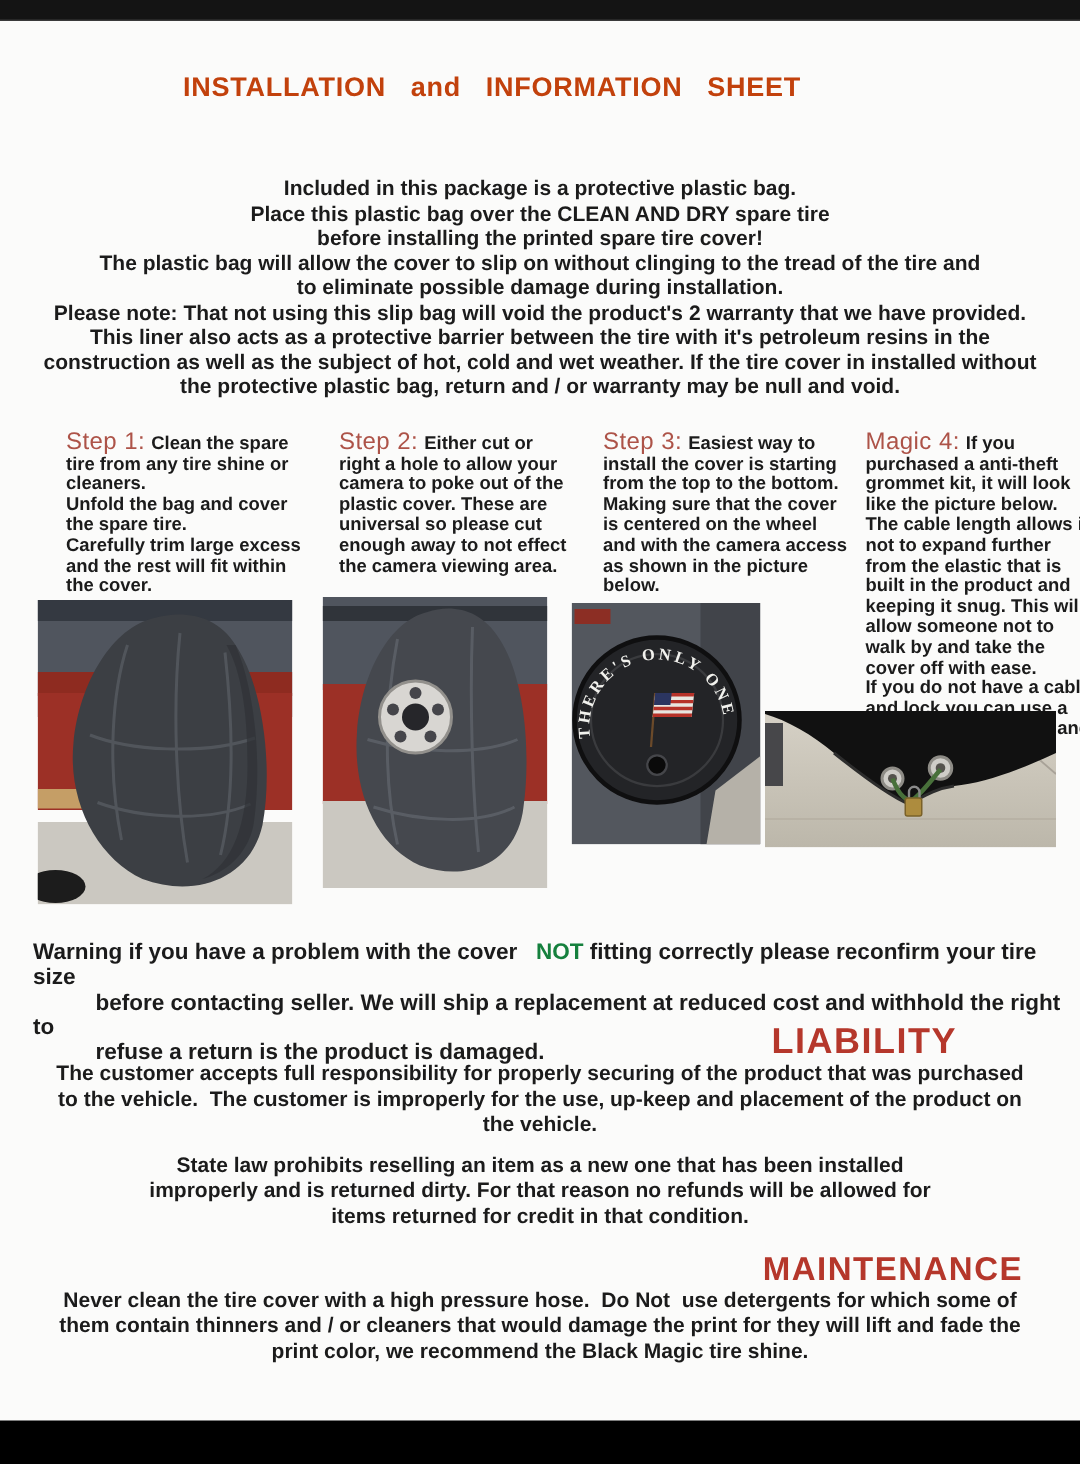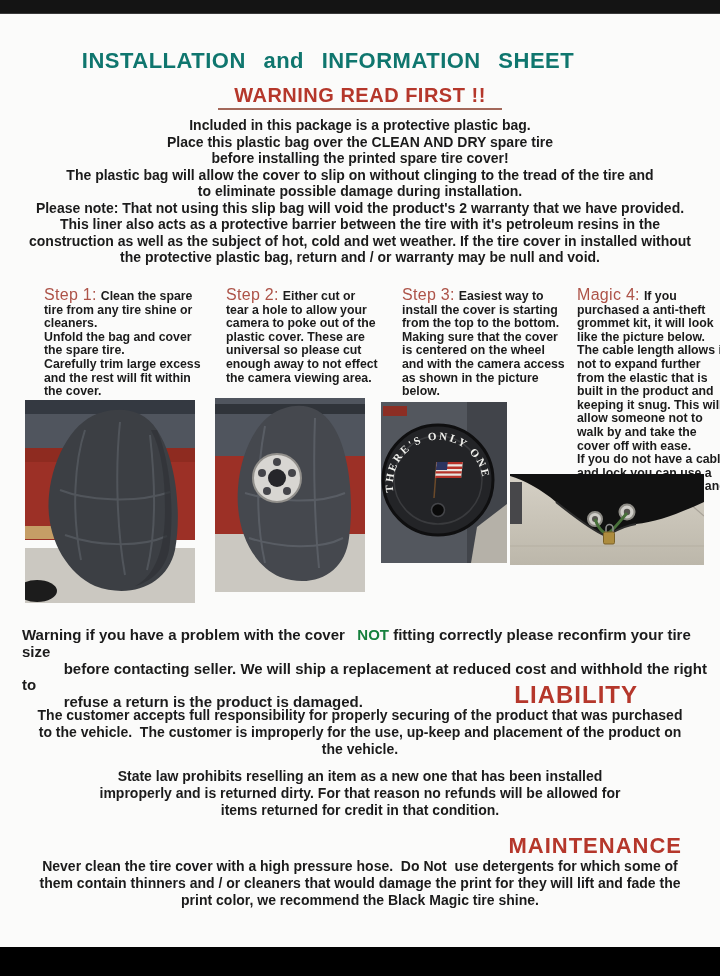--- a/index.html
+++ b/index.html
@@ -7,21 +7,21 @@
     position:relative; width:720px; height:976px; margin:0 auto;
     background:#fbfbfa; overflow:hidden;
     font-family:"Liberation Sans", sans-serif; color:#1b1b1b;
   }
   .abs { position:absolute; }
   .bar-top { left:0; top:0; width:720px; height:13px; background:#141414; border-bottom:1px solid #3a3a3a; }
   .bar-bottom { left:0; top:947px; width:720px; height:29px; background:#000; }
 
   .title {
     left:0; top:48px; width:656px; text-align:center;
-    font-size:22px; font-weight:bold; letter-spacing:.5px; word-spacing:11px; color:#0f766e;
+    font-size:18px; font-weight:bold; letter-spacing:.5px; word-spacing:11px; color:#c2410c;
   }
   .warn-wrap { left:0; top:84px; width:720px; text-align:center; }
   .warn-heading {
     display:inline-block; padding:0 16px 1px 16px;
     font-size:20px; font-weight:bold; letter-spacing:.5px;
     color:#b5372b; border-bottom:2px solid #a3685a;
   }
   .intro {
     left:10px; top:117px; width:700px; text-align:center;
     font-size:14px; font-weight:bold; line-height:16.5px; white-space:pre-line;
@@ -64,38 +64,35 @@
 </style>
 </head>
 <body>
 
 <div class="page">
 
   <div class="abs bar-top"></div>
 
   <div class="abs title">INSTALLATION and INFORMATION SHEET</div>
 
-  <div class="abs warn-wrap">
-    <span class="warn-heading">WARNING READ FIRST !!</span>
-  </div>
 
   <div class="abs intro">Included in this package is a protective plastic bag.
 Place this plastic bag over the CLEAN AND DRY spare tire
 before installing the printed spare tire cover!
 The plastic bag will allow the cover to slip on without clinging to the tread of the tire and
 to eliminate possible damage during installation.
 Please note: That not using this slip bag will void the product's 2 warranty that we have provided.
 This liner also acts as a protective barrier between the tire with it's petroleum resins in the
 construction as well as the subject of hot, cold and wet weather.  If the tire cover in installed without
 the protective plastic bag, return and / or warranty may be null and void.</div>
 
   <div class="abs step step1"><span class="step-label">Step 1:</span><span class="step-text">Clean the spare tire from any tire shine or cleaners.
 Unfold the bag and cover the spare tire.
 Carefully trim large excess and the rest will fit within the cover.</span></div>
-  <div class="abs step step2"><span class="step-label">Step 2:</span><span class="step-text">Either cut or tear a hole to allow your camera to poke out of the plastic cover. These are universal so please cut enough away to not effect the camera viewing area.</span></div>
+  <div class="abs step step2"><span class="step-label">Step 2:</span><span class="step-text">Either cut or right a hole to allow your camera to poke out of the plastic cover. These are universal so please cut enough away to not effect the camera viewing area.</span></div>
   <div class="abs step step3"><span class="step-label">Step 3:</span><span class="step-text">Easiest way to install the cover is starting from the top to the bottom. Making sure that the cover is centered on the wheel and with the camera access as shown in the picture below.</span></div>
   <div class="abs step step4"><span class="step-label">Magic 4:</span><span class="step-text">If you purchased a anti-theft grommet kit, it will look like the picture below. The cable length allows it not to expand further from the elastic that is built in the product and keeping it snug. This will allow someone not to walk by and take the cover off with ease.
 If you do not have a cable and lock you can use a heavy duty plastic tie and draw it tight.</span></div>
 
   <div class="abs photo photo1">
     <svg viewBox="0 0 170 203">
       <rect x="0" y="0" width="170" height="78" fill="#50555e"></rect>
       <rect x="0" y="0" width="170" height="14" fill="#343941"></rect>
       <rect x="0" y="48" width="170" height="16" fill="#8e2b20"></rect>
       <rect x="0" y="62" width="170" height="78" fill="#9c3026"></rect>

